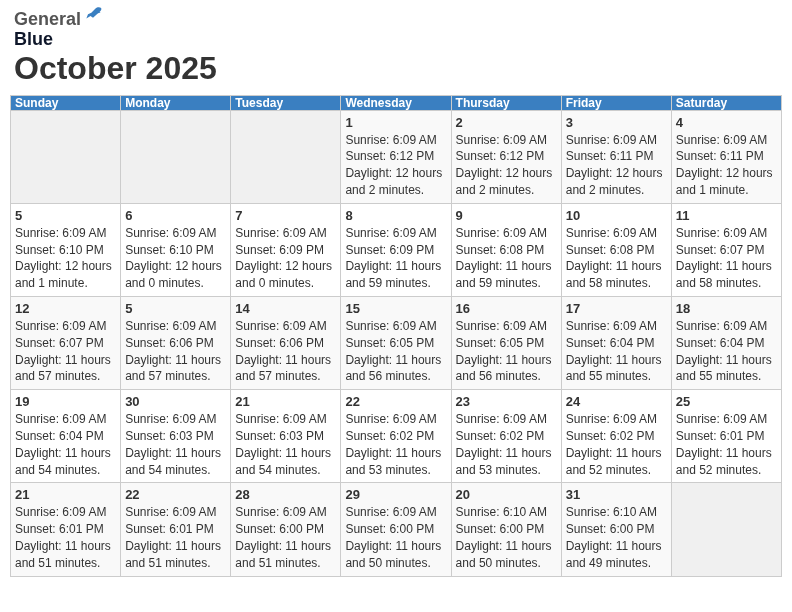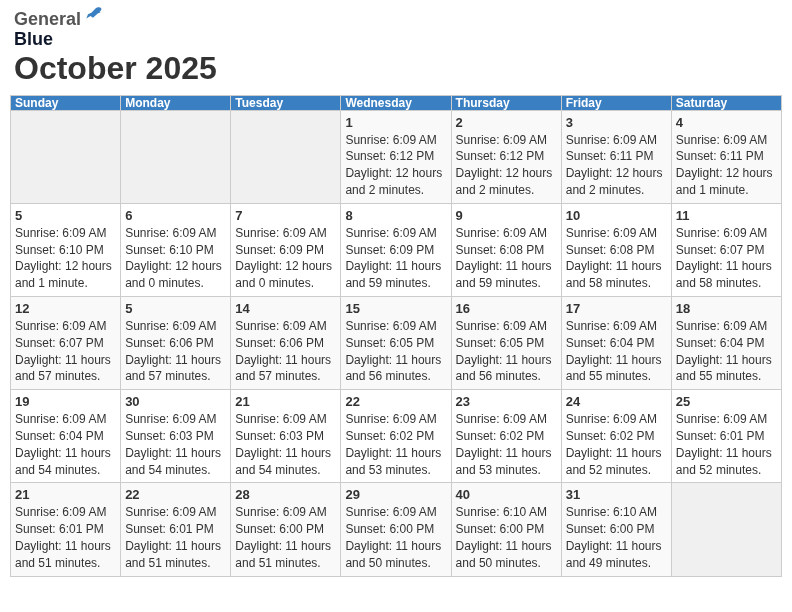--- a/index.html
+++ b/index.html
@@ -302,21 +302,21 @@
 Sunset: 6:00 PM
 Daylight: 11 hours and 51 minutes.</div>
         </td>
         <td>
           <span class="day-num">29</span>
           <div class="day-info" style="white-space: pre-line;">Sunrise: 6:09 AM
 Sunset: 6:00 PM
 Daylight: 11 hours and 50 minutes.</div>
         </td>
         <td>
-          <span class="day-num">40</span>
+          <span class="day-num">20</span>
           <div class="day-info" style="white-space: pre-line;">Sunrise: 6:10 AM
 Sunset: 6:00 PM
 Daylight: 11 hours and 50 minutes.</div>
         </td>
         <td>
           <span class="day-num">31</span>
           <div class="day-info" style="white-space: pre-line;">Sunrise: 6:10 AM
 Sunset: 6:00 PM
 Daylight: 11 hours and 49 minutes.</div>
         </td>

